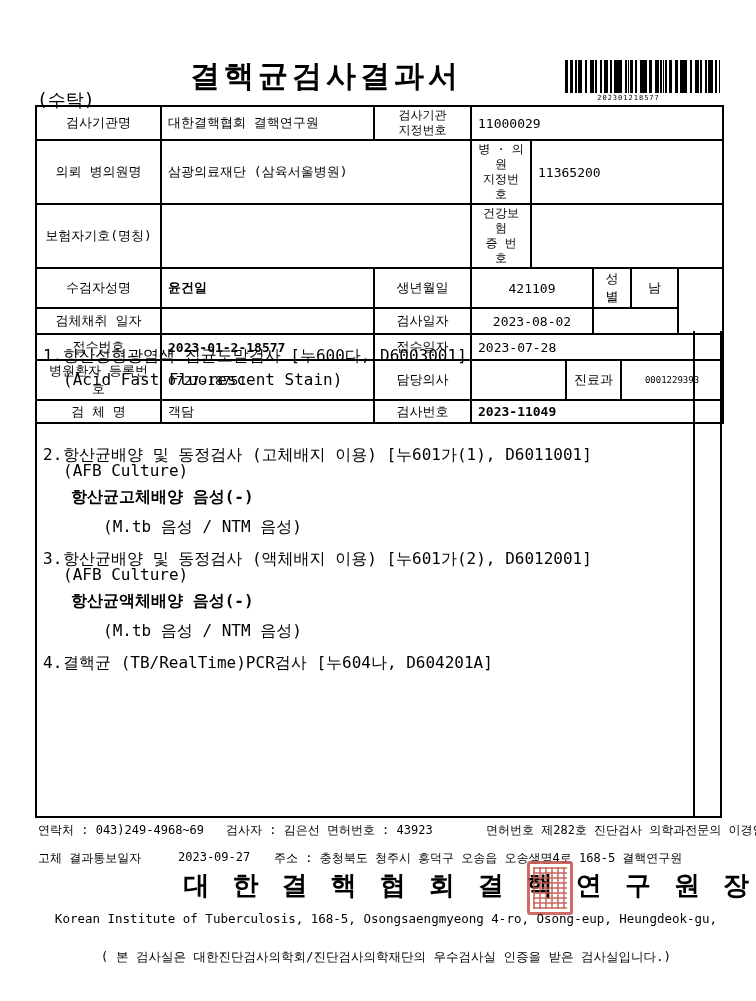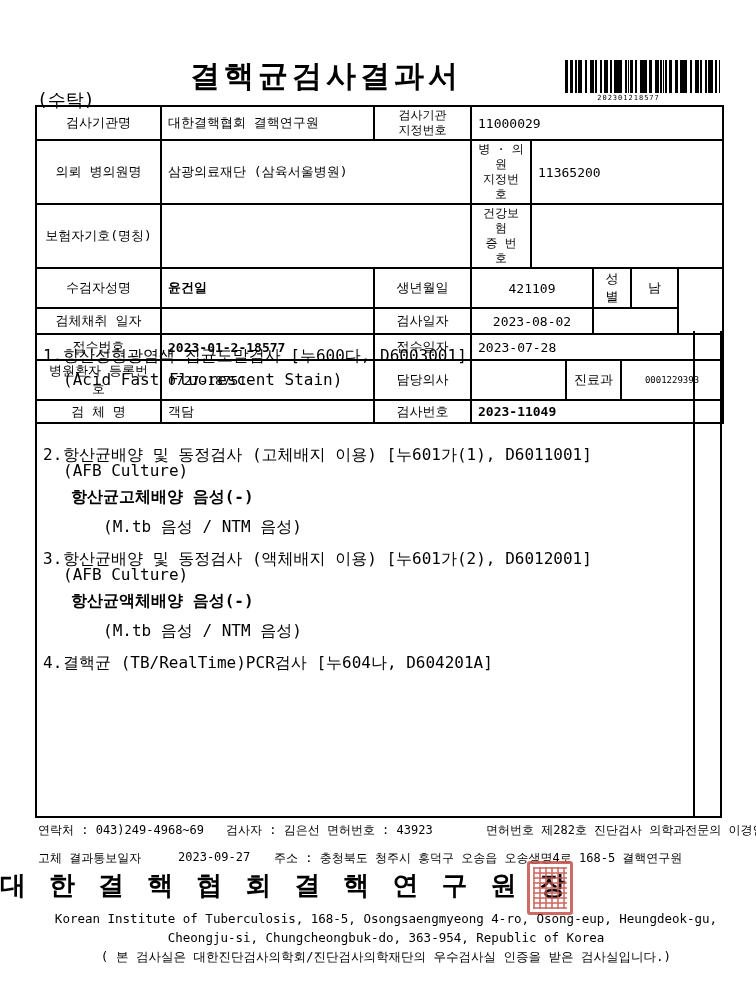--- a/index.html
+++ b/index.html
@@ -33,21 +33,21 @@
   .results-box { position:absolute; left:35px; top:331px; width:687px; height:487px; border:2px solid #000; border-top:none; }
   .results-divider { position:absolute; top:0; bottom:0; right:25px; border-left:2px solid #000; }
   .rnum { position:absolute; left:6px; }
   .rtitle { position:absolute; left:26px; }
   .rsub { position:absolute; left:26px; }
   .rres { position:absolute; left:34px; font-weight:bold; }
   .rdet { position:absolute; left:34px; font-weight:normal;margin-left:32px; }
 
   
   .f { position:absolute; font-size:12px; white-space:nowrap; }
-  .org-title { position:absolute; left:0; top:868px; width:756px; text-align:left; font-size:26px; font-weight:bold; letter-spacing:7px; font-family:"DejaVu Sans","Liberation Sans",sans-serif; }
+  .org-title { position:absolute; left:0; top:868px; width:756px; text-align:right; font-size:26px; font-weight:bold; letter-spacing:7px; font-family:"DejaVu Sans","Liberation Sans",sans-serif; }
   .eng { position:absolute; left:0; width:756px; text-align:center; font-size:12.5px; white-space:nowrap;padding-left:16px; }
   .stamp { position:absolute; left:527px; top:861px; width:46px; height:54px; border:3px solid #c5524a; border-radius:3px; padding:3px; opacity:.85; }
   .stamp-inner { width:100%; height:100%;
     background-image:
       repeating-linear-gradient(0deg, rgba(197,82,74,.8) 0 2px, transparent 2px 5px),
       repeating-linear-gradient(90deg, rgba(197,82,74,.8) 0 2px, transparent 2px 6px); }
 </style>
 </head>
 <body>
 
@@ -164,16 +164,15 @@
   <div class="f" style="left:38px;  top:850px">고체 결과통보일자</div>
   <div class="f" style="left:178px; top:850px">2023-09-27</div>
   <div class="f" style="left:274px; top:850px">주소 : 충청북도 청주시 흥덕구 오송읍 오송생명4로 168-5 결핵연구원</div>
 
   <div class="org-title">대 한 결 핵 협 회   결 핵 연 구 원 장</div>
   <div class="stamp">
       <div class="stamp-inner"></div>
     </div>
 
   <div class="eng" style="top:911px">Korean Institute of Tuberculosis, 168-5, Osongsaengmyeong 4-ro, Osong-eup, Heungdeok-gu,</div>
-  <div class="eng" style="top:930px">Cheongju-si, Chungcheongbuk-do, 363-954, Republic of Korea</div>
   <div class="eng" style="top:949px">( 본 검사실은 대한진단검사의학회/진단검사의학재단의 우수검사실 인증을 받은 검사실입니다.)</div>
 
 </div>
 
 </body></html>

